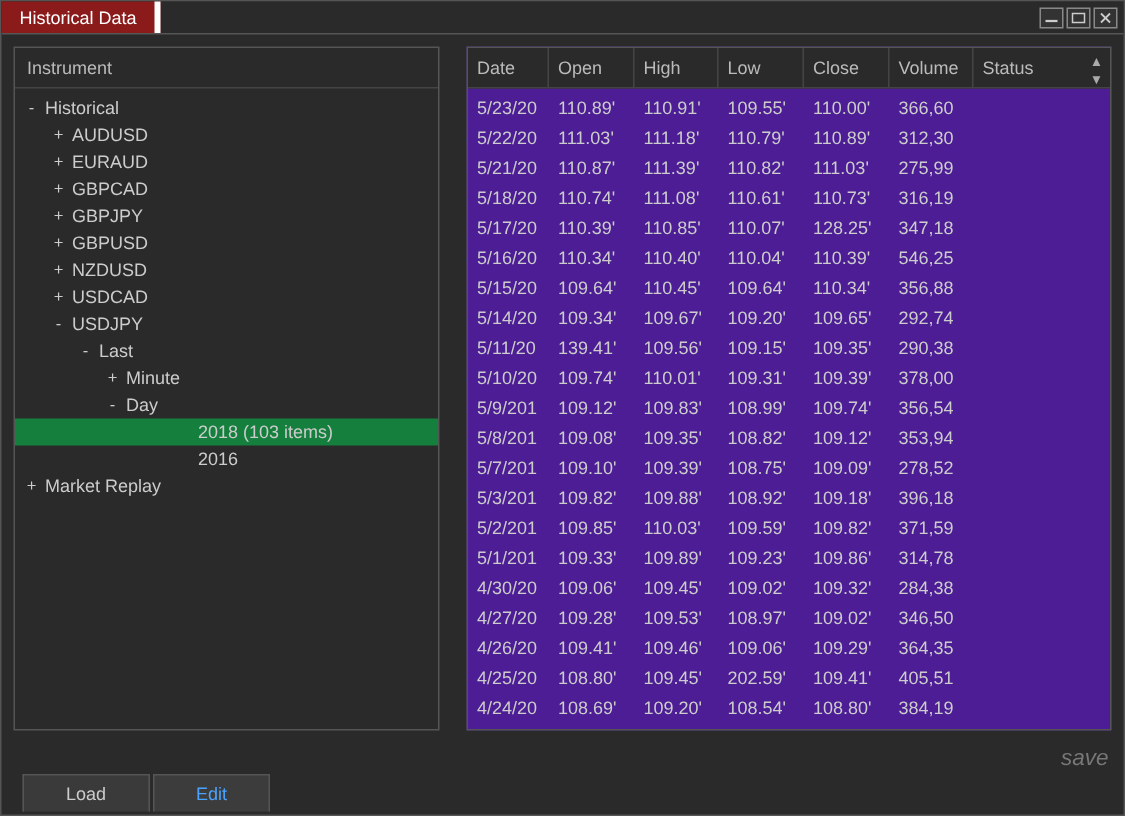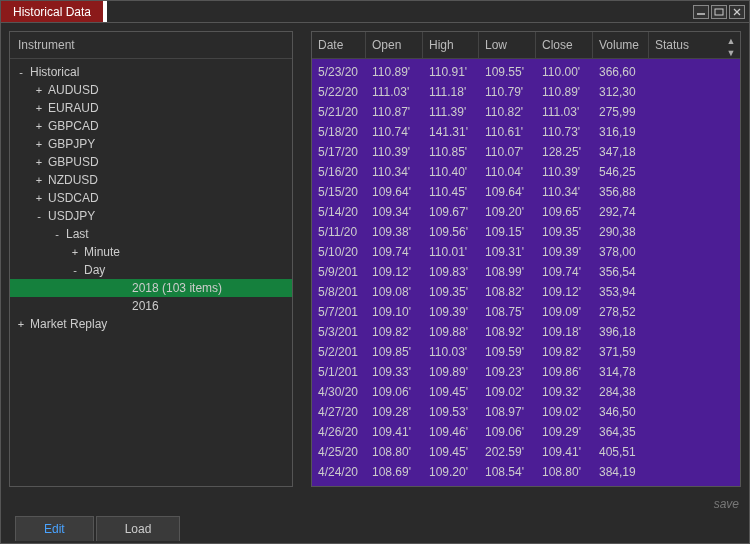--- a/index.html
+++ b/index.html
@@ -169,21 +169,21 @@
   .footer {
     height: 48px;
     display: flex;
     flex-direction: column;
   }
   .save-row {
     text-align: right;
     padding: 2px 10px 0 0;
     color: #777;
     font-style: italic;
-    font-size: 12px;
+    font-size: 15px;
     height: 18px;
   }
   .tabs-row {
     display: flex;
     align-items: flex-end;
     padding-left: 14px;
     gap: 2px;
     height: 28px;
   }
   .tab {
@@ -334,21 +334,21 @@
             <div class="gc c-open">110.87'</div>
             <div class="gc c-high">111.39'</div>
             <div class="gc c-low">110.82'</div>
             <div class="gc c-close">111.03'</div>
             <div class="gc c-vol">275,99</div>
             <div class="gc c-stat"></div>
           </div>
           <div class="grid-row">
             <div class="gc c-date">5/18/20</div>
             <div class="gc c-open">110.74'</div>
-            <div class="gc c-high">141.31'</div>
+            <div class="gc c-high">111.08'</div>
             <div class="gc c-low">110.61'</div>
             <div class="gc c-close">110.73'</div>
             <div class="gc c-vol">316,19</div>
             <div class="gc c-stat"></div>
           </div>
           <div class="grid-row">
             <div class="gc c-date">5/17/20</div>
             <div class="gc c-open">110.39'</div>
             <div class="gc c-high">110.85'</div>
             <div class="gc c-low">110.07'</div>
@@ -378,21 +378,21 @@
             <div class="gc c-date">5/14/20</div>
             <div class="gc c-open">109.34'</div>
             <div class="gc c-high">109.67'</div>
             <div class="gc c-low">109.20'</div>
             <div class="gc c-close">109.65'</div>
             <div class="gc c-vol">292,74</div>
             <div class="gc c-stat"></div>
           </div>
           <div class="grid-row">
             <div class="gc c-date">5/11/20</div>
-            <div class="gc c-open">109.38'</div>
+            <div class="gc c-open">139.41'</div>
             <div class="gc c-high">109.56'</div>
             <div class="gc c-low">109.15'</div>
             <div class="gc c-close">109.35'</div>
             <div class="gc c-vol">290,38</div>
             <div class="gc c-stat"></div>
           </div>
           <div class="grid-row">
             <div class="gc c-date">5/10/20</div>
             <div class="gc c-open">109.74'</div>
             <div class="gc c-high">110.01'</div>
@@ -501,18 +501,18 @@
             <div class="gc c-stat"></div>
           </div>
         </div>
     </div>
 
   </div>
 
   <div class="footer">
     <div class="save-row">save</div>
     <div class="tabs-row">
+      <div class="tab">Load</div>
       <div class="tab active">Edit</div>
-      <div class="tab">Load</div>
     </div>
   </div>
 
 </div>
 
 </body></html>

